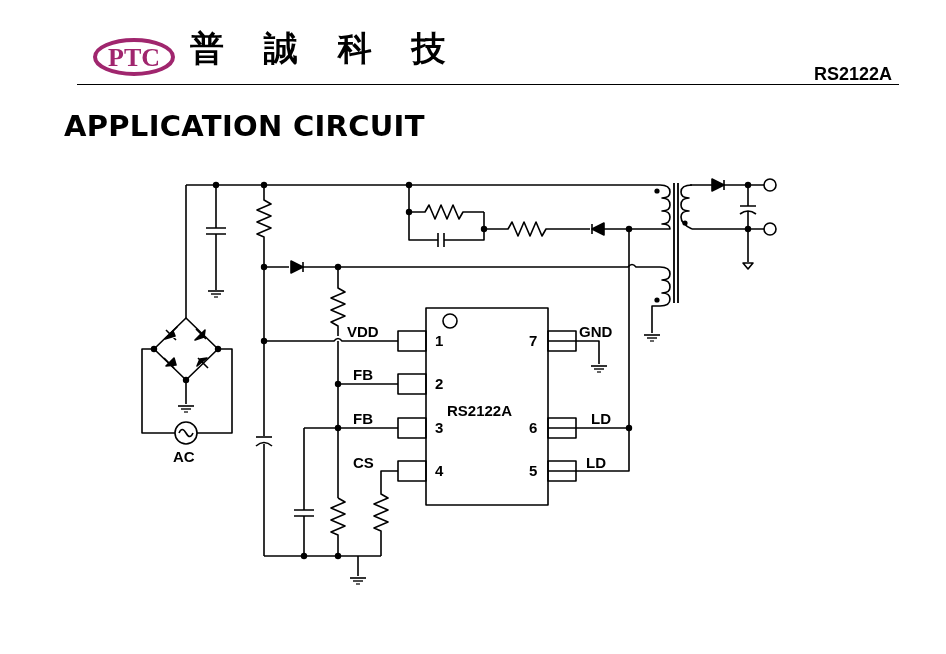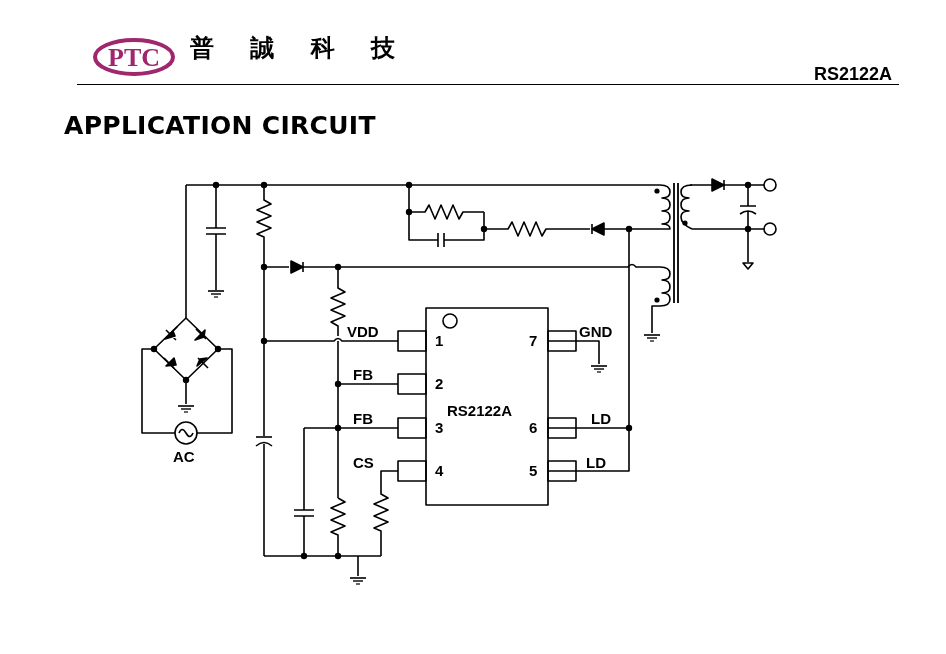--- a/index.html
+++ b/index.html
@@ -1,23 +1,23 @@
 <!DOCTYPE html>
 <html><head>
 <meta charset="utf-8">
 <style>
   html, body { margin:0; padding:0; background:#ffffff; }
   body { width:946px; height:654px; position:relative; overflow:hidden; font-family:"Liberation Sans", sans-serif; color:#000; }
   .hdr { position:absolute; left:0; top:0; width:938px; height:100px;margin-left:12px; }
   .logo { position:absolute; left:80px; top:37px; width:84px; height:40px; }
-  .cjk { position:absolute; left:178px; top:34px; font-family:"DejaVu Sans", sans-serif; font-weight:bold; font-size:24px; letter-spacing:14px; line-height:28px;text-align:right; }
+  .cjk { position:absolute; left:178px; top:34px; font-family:"DejaVu Sans", sans-serif; font-weight:bold; font-size:34px; letter-spacing:14px; line-height:28px;text-align:right; }
   .corp { position:absolute; left:177px; top:66px; font-size:13.5px; line-height:16px; }
   .partno { position:absolute; right:58px; top:64px; font-weight:bold; font-size:18px; line-height:20px; }
   .rule { position:absolute; left:65px; top:84px; width:822px; height:1px; background:#000; }
-  .title { position:absolute; left:64px; top:111px; font-family:"DejaVu Sans", sans-serif; font-weight:bold; font-size:25px; line-height:30px; letter-spacing:0.3px; }
+  .title { position:absolute; left:64px; top:111px; font-family:"DejaVu Sans", sans-serif; font-weight:bold; font-size:29px; line-height:30px; letter-spacing:0.3px; }
   svg.circ { position:absolute; left:0; top:0; }
   .lbl { font-family:"Liberation Sans", sans-serif; font-weight:bold; font-size:15px; fill:#000; }
 </style>
 </head>
 <body>
 
 <div class="hdr">
   <svg class="logo" viewBox="0 0 84 40">
     <ellipse cx="42" cy="20" rx="39" ry="17" fill="none" stroke="#a0266e" stroke-width="4"></ellipse>
     <text x="42" y="29" text-anchor="middle" font-family="Liberation Serif, serif" font-weight="bold" font-size="26" fill="#a0266e">PTC</text>

